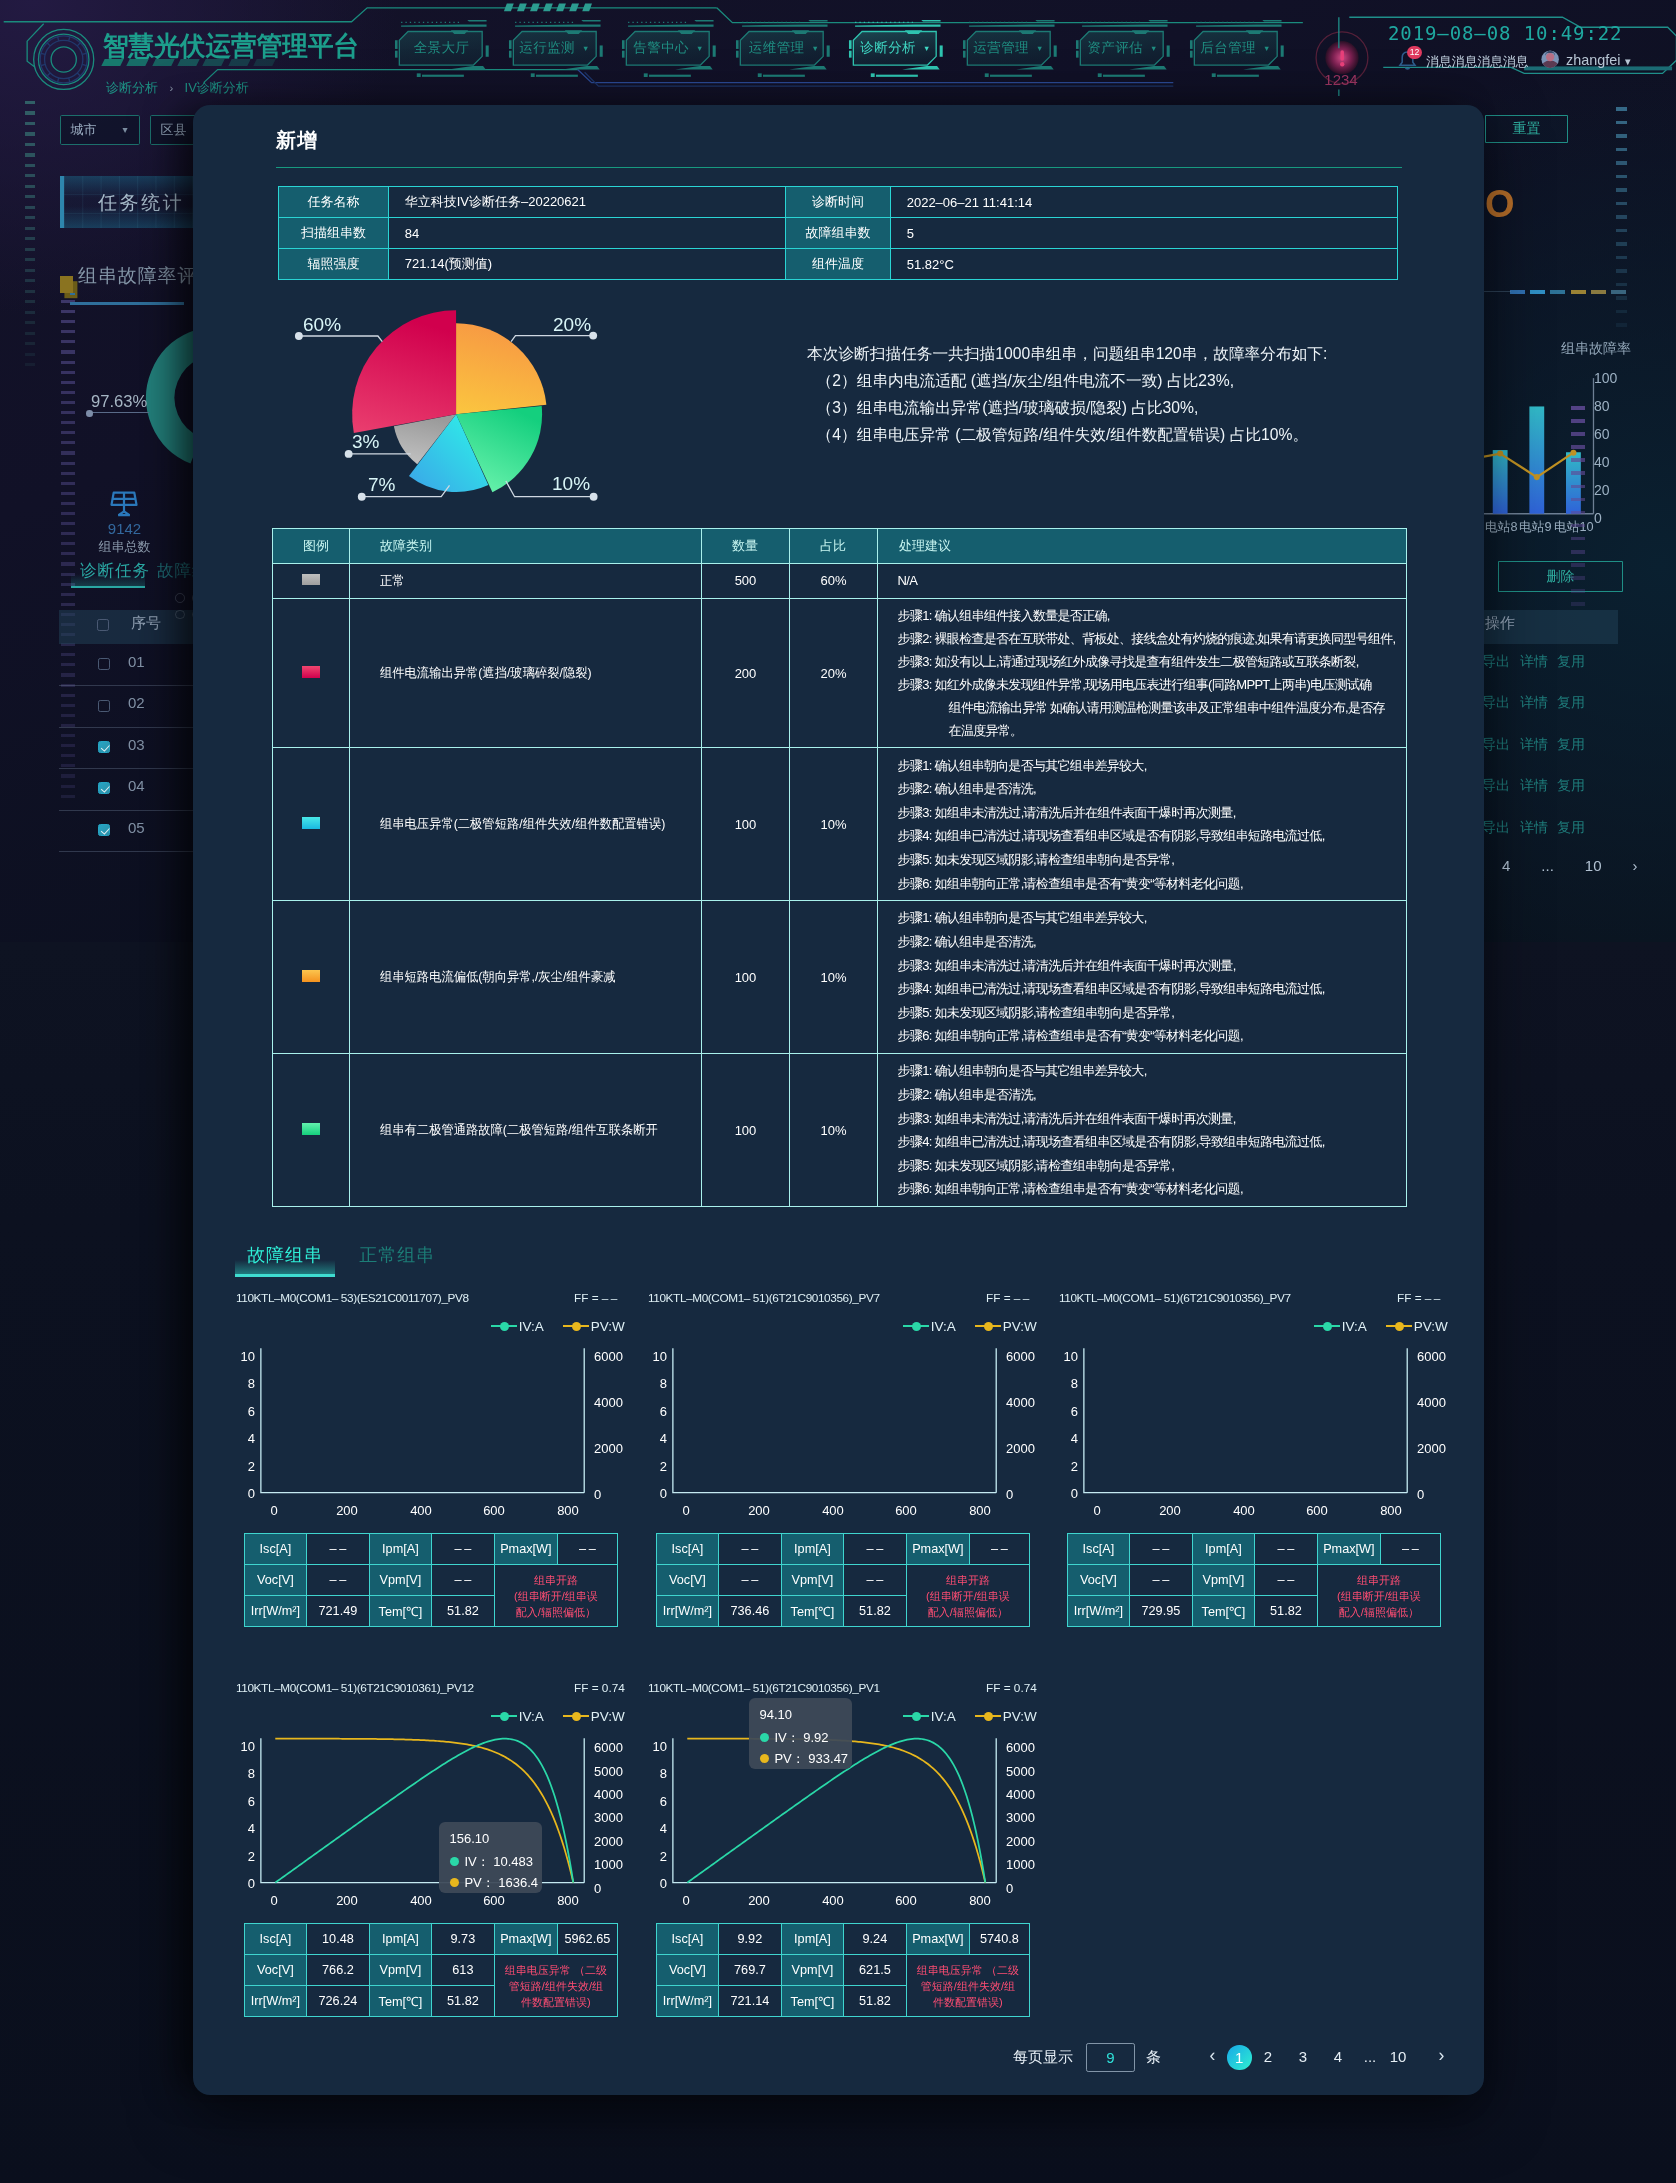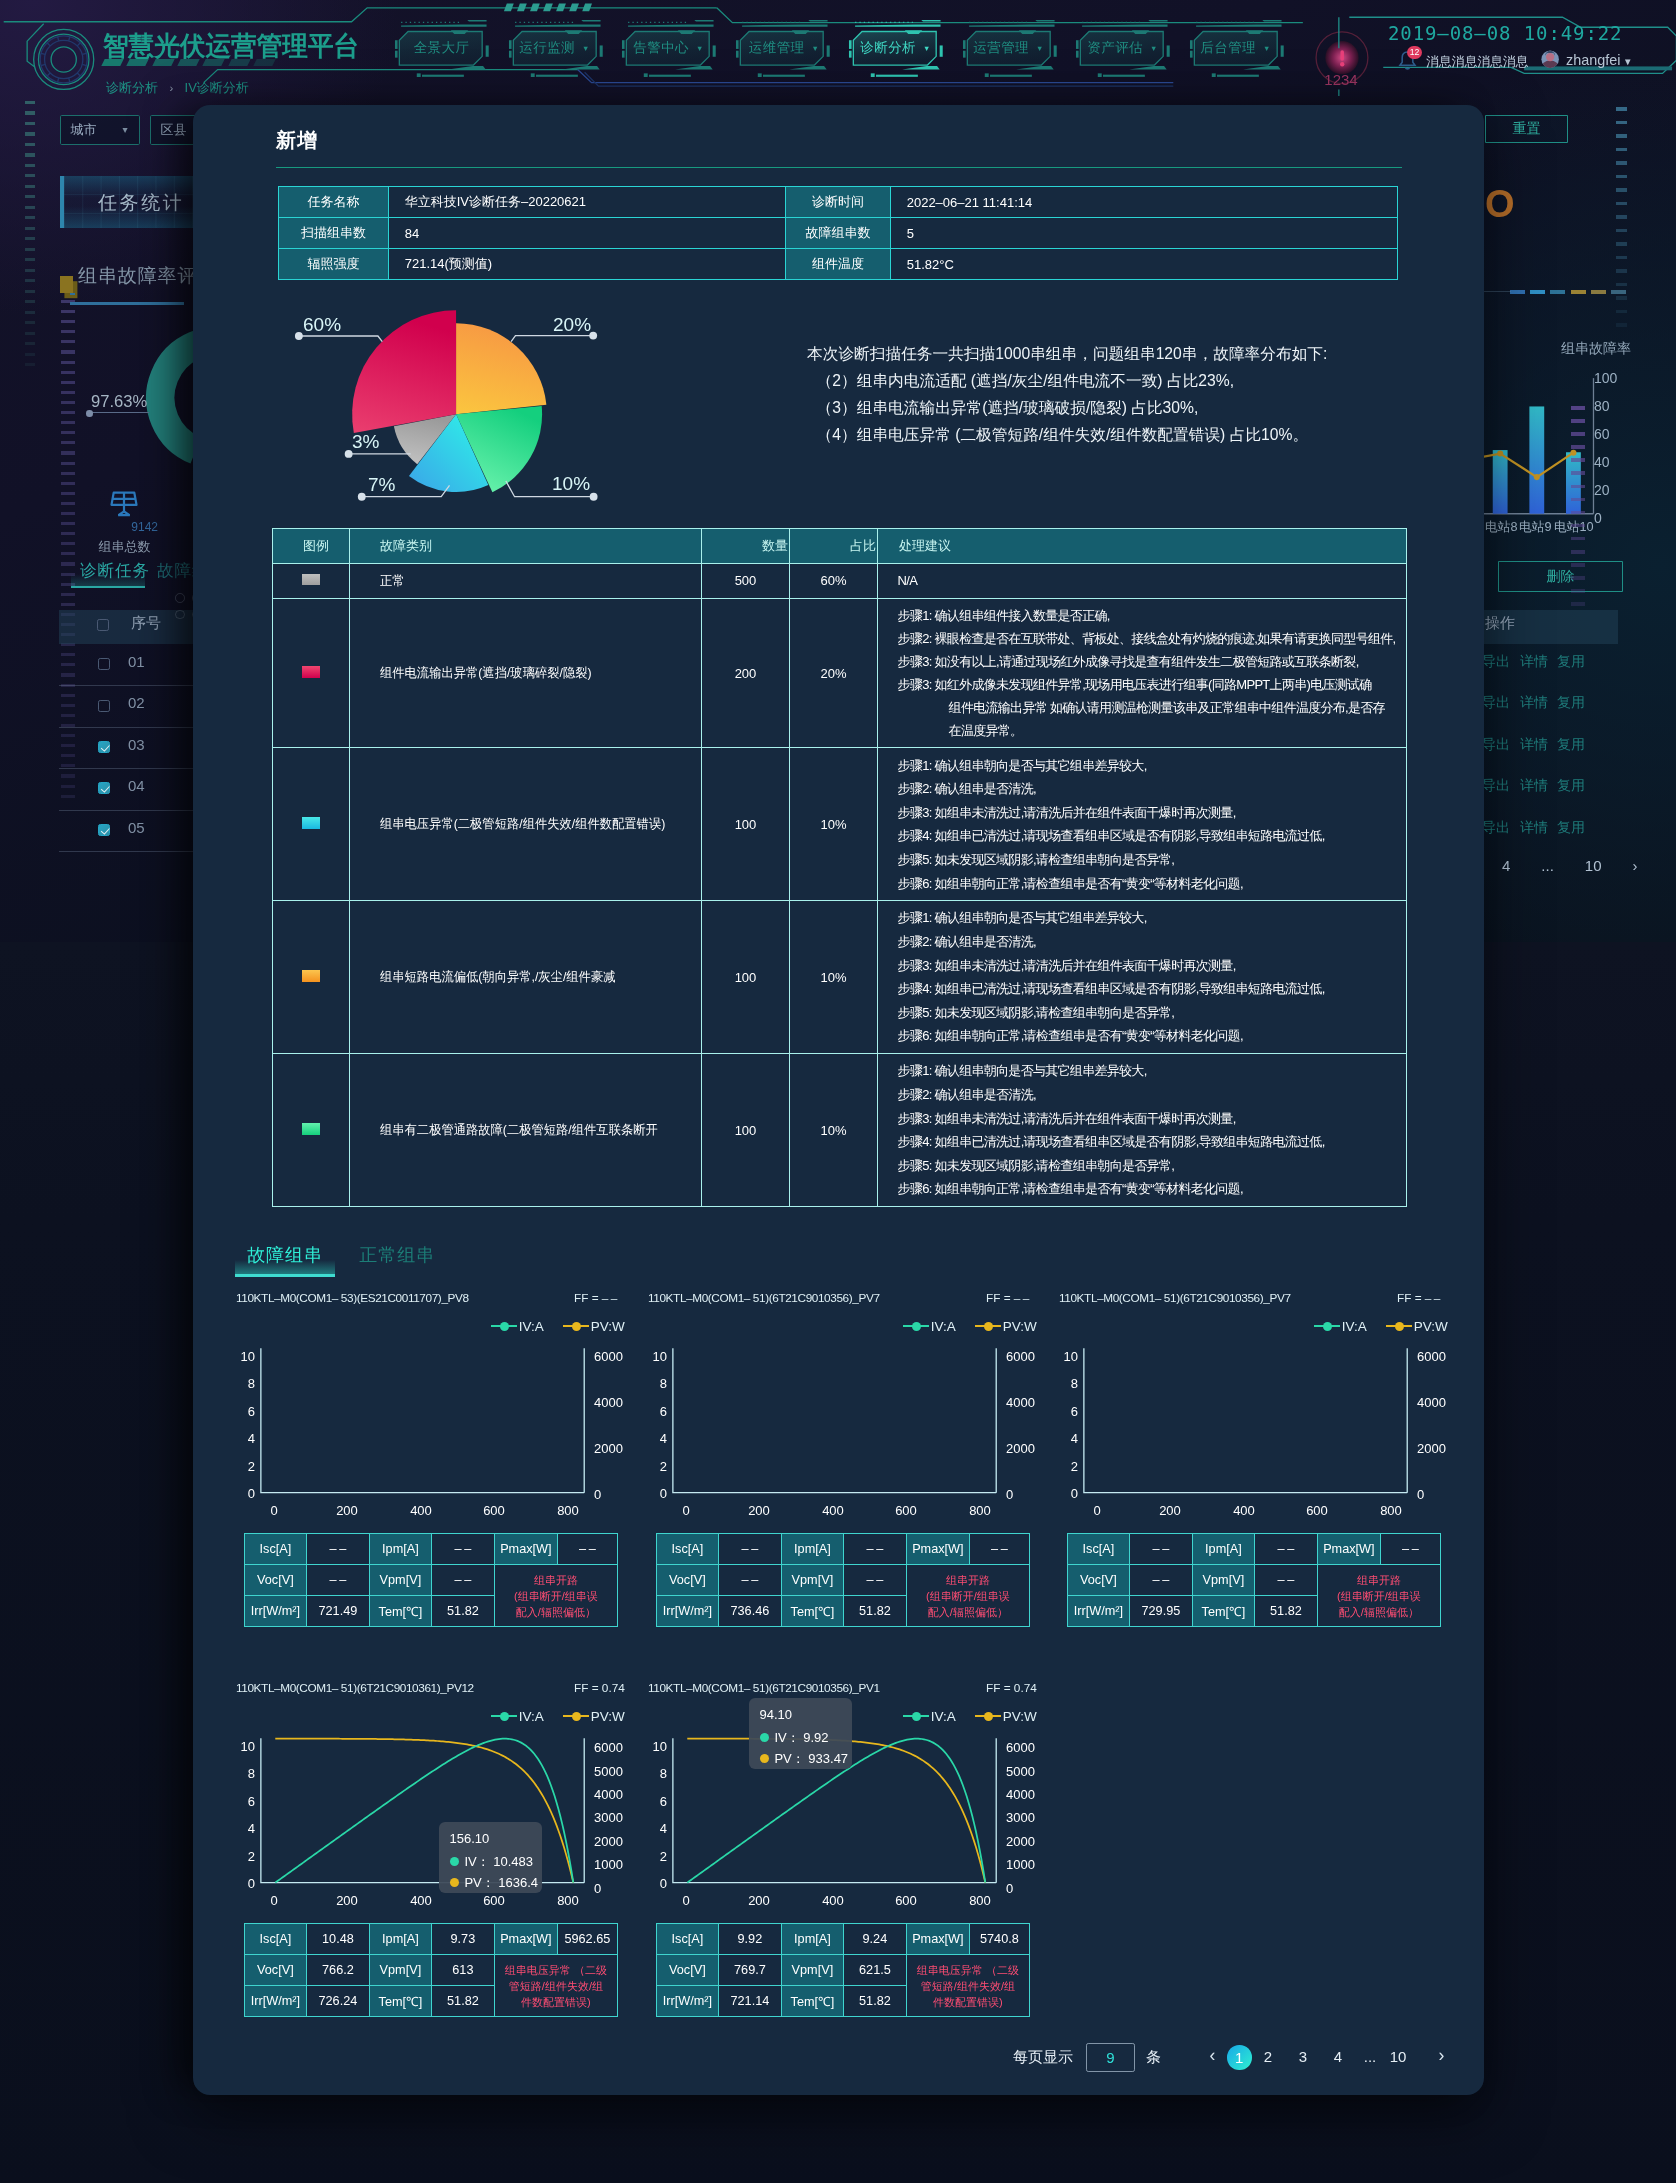--- a/index.html
+++ b/index.html
@@ -76,21 +76,21 @@
   .info-tbl td.val { background:transparent; padding-left:15.7px; }
   
   .sum { position:absolute; left:614px; top:235px; width:655px; font-size:15.7px;
      color:#eef4f8; line-height:27px; white-space:nowrap; }
   .sum .item { padding-left:9.6px; }
   
   .mtbl { position:absolute; left:79px; top:423px; width:1134px; border-collapse:collapse;
      table-layout:fixed; }
   .mtbl th { background:#155e6e; border:0.9px solid #a9f1ec; height:35px;
      font-size:13px; font-weight:400; color:#c9f7f2; text-align:left; padding-left:30px; }
-  .mtbl th.c { text-align:right; padding-left:0; }
+  .mtbl th.c { text-align:center; padding-left:0; }
   .mtbl td { border:0.9px solid #a9f1ec; font-size:13px; color:#fff; vertical-align:middle;
      padding:5.2px 0; }
   .mtbl tr.r2 td.adv { line-height:23px; }
   .mtbl td.c { text-align:center; }
   .mtbl th.padadv { padding-left:21px; }
   .mtbl td.cat { padding-left:30px; }
   .mtbl td.cat span { display:inline-block; transform:scaleX(0.945); transform-origin:left center; }
   .mtbl td.adv { padding-left:19.6px; padding-right:3.5px; line-height:23.6px; font-size:13px;
      letter-spacing:-0.7px; }
   .swatch { display:inline-block; width:17.5px; height:11.8px; }
@@ -552,21 +552,21 @@
 </svg>
 <div class="abs" style="left:91px;top:392px;font-size:16.6px;color:#a6b6c4">97.63%</div>
 <div class="abs" style="left:90px;top:412px;width:59px;height:1.3px;background:#5a6b89"></div>
 <div class="abs" style="left:86px;top:410px;width:6.5px;height:6.5px;border-radius:50%;background:#7d8da8"></div>
 <svg class="abs" style="left:110px;top:491px" width="28" height="27" viewBox="0 0 76 70">
  <path d="M10 3 L66 3 L72 36 L4 36 Z" fill="none" stroke="#2b79bc" stroke-width="6" stroke-linejoin="round"></path>
  <path d="M38 4 L38 35 M7 20 L69 20" stroke="#2b79bc" stroke-width="6"></path>
  <path d="M38 36 L38 54 M22 64 L54 64" stroke="#2b79bc" stroke-width="6"></path>
  <path d="M38 54 L23 64 M38 54 L53 64" stroke="#2b79bc" stroke-width="6"></path>
 </svg>
-<div class="abs" style="left:71px;top:520px;width:87px;text-align:right;font-size:12px;color:#33689e">9142</div>
+<div class="abs" style="left:81px;top:520px;width:87px;text-align:center;font-size:15px;color:#33689e">9142</div>
 <div class="abs" style="left:81px;top:538px;width:87px;text-align:center;font-size:13px;color:#8e9daf">组串总数</div>
 <div class="abs" style="left:80px;top:560px;font-size:16.6px;color:#2aa7a3;letter-spacing:0.9px">诊断任务</div>
 <div class="abs" style="left:71px;top:574px;width:74px;height:12.2px;background:linear-gradient(180deg,rgba(47,212,200,0) 0%,rgba(47,212,200,0.22) 100%)"></div>
 <div class="abs" style="left:71px;top:586px;width:74px;height:2.2px;background:#2aa7a3"></div>
 <div class="abs" style="left:157px;top:560px;font-size:16.6px;color:#1f6c75;letter-spacing:0.9px">故障组串</div>
 <div class="abs" style="left:59px;top:610px;width:1559px;height:34px;background:rgba(32,64,86,0.55)"></div>
 <div class="abs" style="left:131px;top:614px;font-size:15px;color:#93a3b6">序号</div>
 <div class="abs" style="left:1485px;top:614px;font-size:15px;color:#93a3b6">操作</div>
 <div class="abs cbx" style="left:97px;top:619px"></div>
 <div class="cbx abs" style="left:98px;top:658px"></div>

